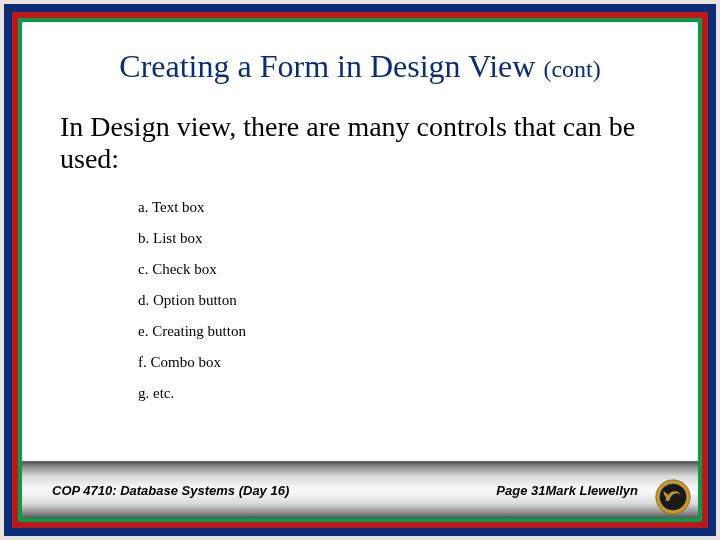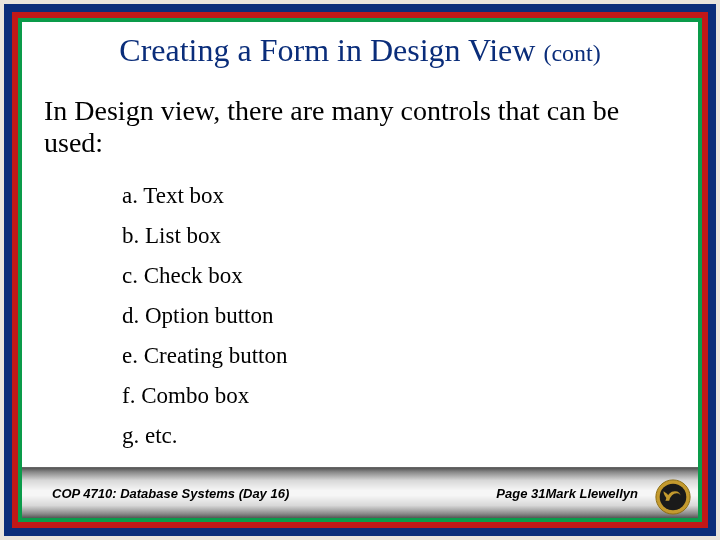--- a/index.html
+++ b/index.html
@@ -26,57 +26,57 @@
   .inner-border {
     position: absolute;
     inset: 18px;
     border: 4px solid #0a9b4a;
     background: #ffffff;
   }
   .content {
     position: absolute;
     inset: 22px;
     background: #ffffff;
-    padding: 0;
+    padding: 16px;
   }
   .title {
     font-size: 32px;
     color: #0a2d7a;
     text-align: center;
     padding: 10px 20px 6px 20px;
     font-weight: normal;
   }
   .title .cont {
     font-size: 24px;
   }
   .intro {
     font-size: 28px;
     color: #000;
     padding: 20px 22px 12px 22px;
   }
   .list {
     padding: 6px 20px 8px 100px;
   }
   .list-item {
-    font-size: 23px;
+    font-size: 15px;
     color: #000;
     padding: 6px 0 8px 0;
   }
   .closing {
     font-size: 23px;
     color: #000;
     padding: 6px 40px 0 48px;
     line-height: 1.2;
   }
   .footer-bar {
     position: absolute;
     left: 0;
     right: 0;
     bottom: 0;
-    height: 51px;
+    height: 57px;
     background: linear-gradient(to bottom,
       #555 0%, #888 8%, #d8d8d8 25%, #f6f6f6 45%,
       #f6f6f6 55%, #d8d8d8 75%, #888 92%, #555 100%);
     border-top: 1px solid #666;
     display: flex;
     align-items: center;
     font-family: Arial, Helvetica, sans-serif;
     font-size: 13px;
     font-weight: bold;
     font-style: italic;

